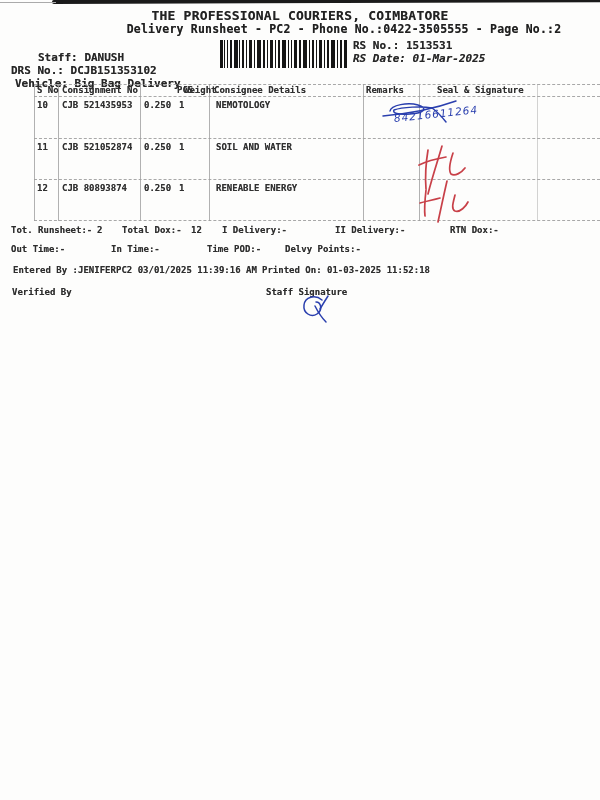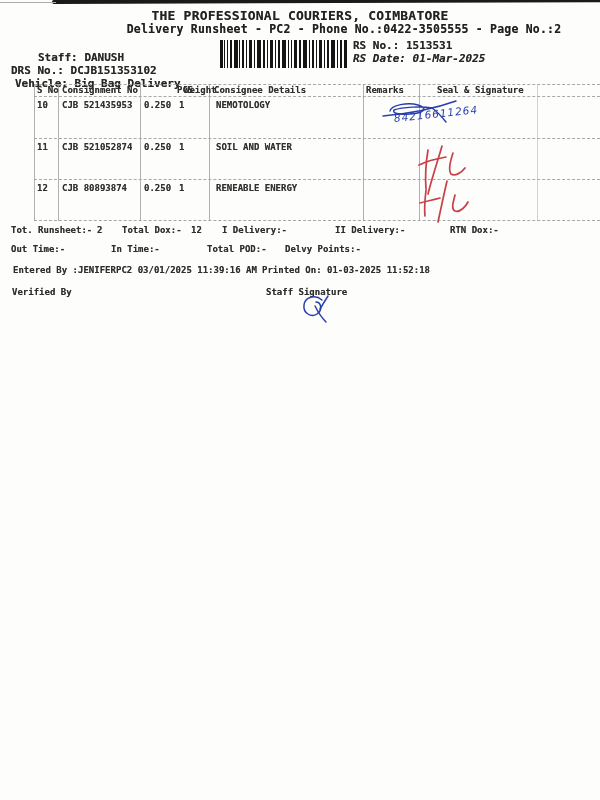--- a/index.html
+++ b/index.html
@@ -170,21 +170,21 @@
   <div class="t sum" style="top:226px;left:11px;">Tot. Runsheet:-</div>
   <div class="t sum" style="top:226px;left:97px;">2</div>
   <div class="t sum" style="top:226px;left:122px;">Total Dox:-</div>
   <div class="t sum" style="top:226px;left:191px;">12</div>
   <div class="t sum" style="top:226px;left:222px;">I Delivery:-</div>
   <div class="t sum" style="top:226px;left:335px;">II Delivery:-</div>
   <div class="t sum" style="top:226px;left:450px;">RTN Dox:-</div>
 
   <div class="t sum" style="top:245px;left:11px;">Out Time:-</div>
   <div class="t sum" style="top:245px;left:111px;">In Time:-</div>
-  <div class="t sum" style="top:245px;left:207px;">Total POD:-</div>
+  <div class="t sum" style="top:245px;left:207px;">Time POD:-</div>
   <div class="t sum" style="top:245px;left:285px;">Delvy Points:-</div>
 
   <div class="t sum" style="top:266px;left:13px;"><span>Entered By :</span><span>JENIFERPC2 03/01/2025 11:39:16 AM</span></div>
   <div class="t sum" style="top:266px;left:262px;"><span>Printed On:</span> <span>01-03-2025 11:52:18</span></div>
 
   <div class="t sum" style="top:288px;left:12px;">Verified By</div>
   <div class="t sum" style="top:288px;left:266px;">Staff Signature</div>
 
   <svg style="left:301px;top:294px;" width="34" height="30">
     <g fill="none" stroke="#2a3fae" stroke-width="1.5" stroke-linecap="round">

